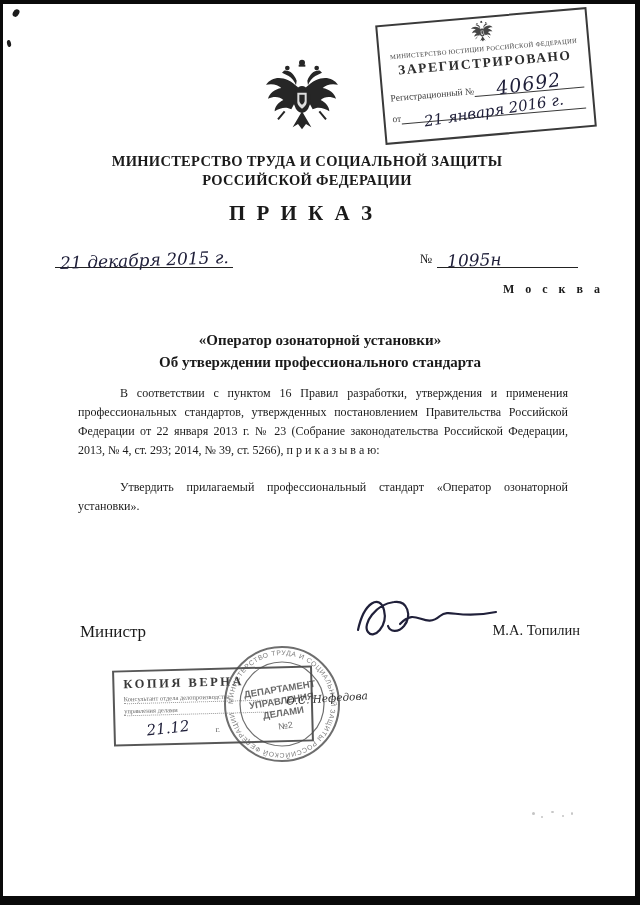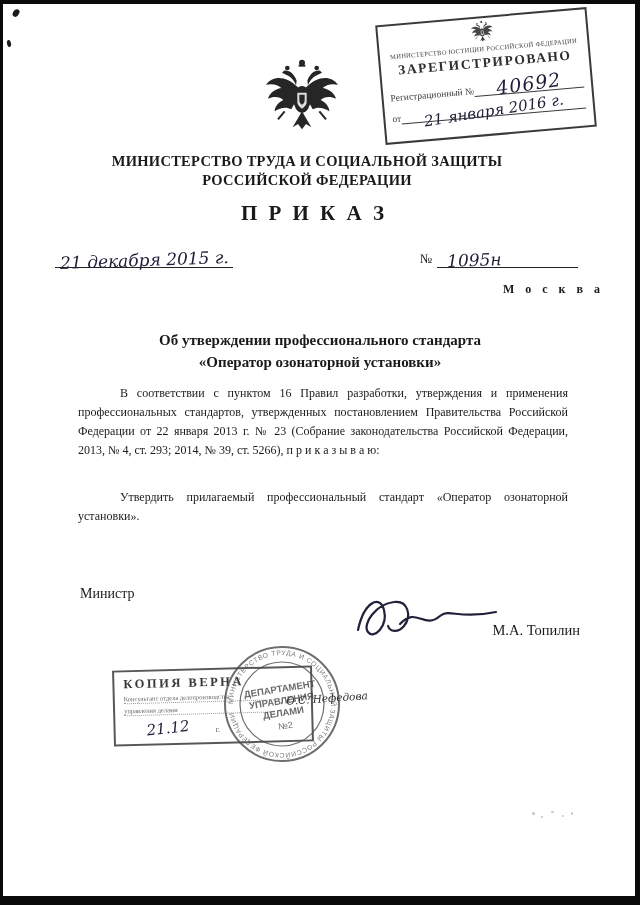--- a/index.html
+++ b/index.html
@@ -33,21 +33,21 @@
   .reg-num { font-size:19px; display:inline-block; transform:rotate(-3deg) translateY(3px); letter-spacing:1px; }
   .reg-date { font-size:15px; display:inline-block; transform:rotate(-4deg) translateY(4px); }
 
   
   .coa { position:absolute; left:262px; top:50px; width:80px; height:96px; }
   .ministry {
     position:absolute; top:152px; left:0; width:604px; text-align:center;
     font-weight:bold; font-size:14.5px; line-height:1.3; letter-spacing:.3px;padding-left:10px;
   }
   .doc-type {
-    position:absolute; top:201px; left:12px; width:604px; text-align:center;
+    position:absolute; top:201px; left:0; width:604px; text-align:center;
     font-weight:bold; font-size:21px; letter-spacing:3px;
   }
   .date-row {
     position:absolute; top:238px; left:55px; width:523px; height:30px;
     display:flex; justify-content:space-between; align-items:flex-end;
   }
   .date-cell { width:178px; border-bottom:1.5px solid #222; text-align:center; }
   .date-cell .hand { font-size:17px; display:inline-block; transform:rotate(-2deg) translateY(3px); white-space:nowrap; }
   .num-cell { width:158px; display:flex; align-items:flex-end; }
   .num-sign { font-size:13px; padding-right:5px; padding-bottom:1px; }
@@ -61,24 +61,24 @@
   
   .subject {
     position:absolute; top:330px; left:10px; width:620px; text-align:center;
     font-weight:bold; font-size:15px; line-height:1.45;
   }
   .body-text {
     position:absolute; top:384px; left:78px; width:490px;
     font-size:12px; line-height:19px; text-align:justify;
   }
   .body-text p { text-indent:42px; }
-  .body-text p + p { margin-top:28px; }
-
-  
-  .sig-role { position:absolute; left:80px; top:586px; font-size:14px; }
+  .body-text p + p { margin-top:18px; }
+
+  
+  .sig-role { position:absolute; left:80px; top:622px; font-size:17px; }
   .sig-name { position:absolute; right:60px; top:622px; font-size:14.5px;text-align:center; }
   .sig-svg { position:absolute; left:350px; top:586px; width:150px; height:62px; }
 
   
   .copy-stamp {
     position:absolute; left:113px; top:668px; width:200px; height:76px;
     border:2px solid rgba(45,45,45,.8); transform:rotate(-1.5deg);
     padding:5px 9px 4px; color:#4a4a4a;
   }
   .copy-title { font-size:12.5px; font-weight:bold; letter-spacing:2.5px; color:#383838; }
@@ -163,22 +163,22 @@
     </div>
     <div class="num-cell">
       <span class="num-sign">№</span>
       <span class="num-fill"><span class="hand">1095н</span></span>
     </div>
   </div>
 
   <div class="city">М о с к в а</div>
 
   <div class="subject">
+    <div>«Оператор озонаторной установки»</div>
     <div>Об утверждении профессионального стандарта</div>
-    <div>«Оператор озонаторной установки»</div>
   </div>
 
   <div class="body-text">
     <p>В соответствии с пунктом 16 Правил разработки, утверждения и применения профессиональных стандартов, утвержденных постановлением Правительства Российской Федерации от 22 января 2013 г. № 23 (Собрание законодательства Российской Федерации, 2013, № 4, ст. 293; 2014, № 39, ст. 5266), п р и к а з ы в а ю:</p>
     <p>Утвердить прилагаемый профессиональный стандарт «Оператор озонаторной установки».</p>
   </div>
 
   <div class="sig-role">Министр</div>
   <svg class="sig-svg" viewBox="0 0 150 62">
     <path d="M8 44 C14 16 30 8 34 24 C38 40 24 54 18 46 C12 38 26 18 44 16 C58 14 62 30 54 40 C48 47 40 46 38 40 M50 38 C66 20 74 44 90 30 C100 22 108 34 146 26" fill="none" stroke="#20203a" stroke-width="2.2" stroke-linecap="round"></path>

